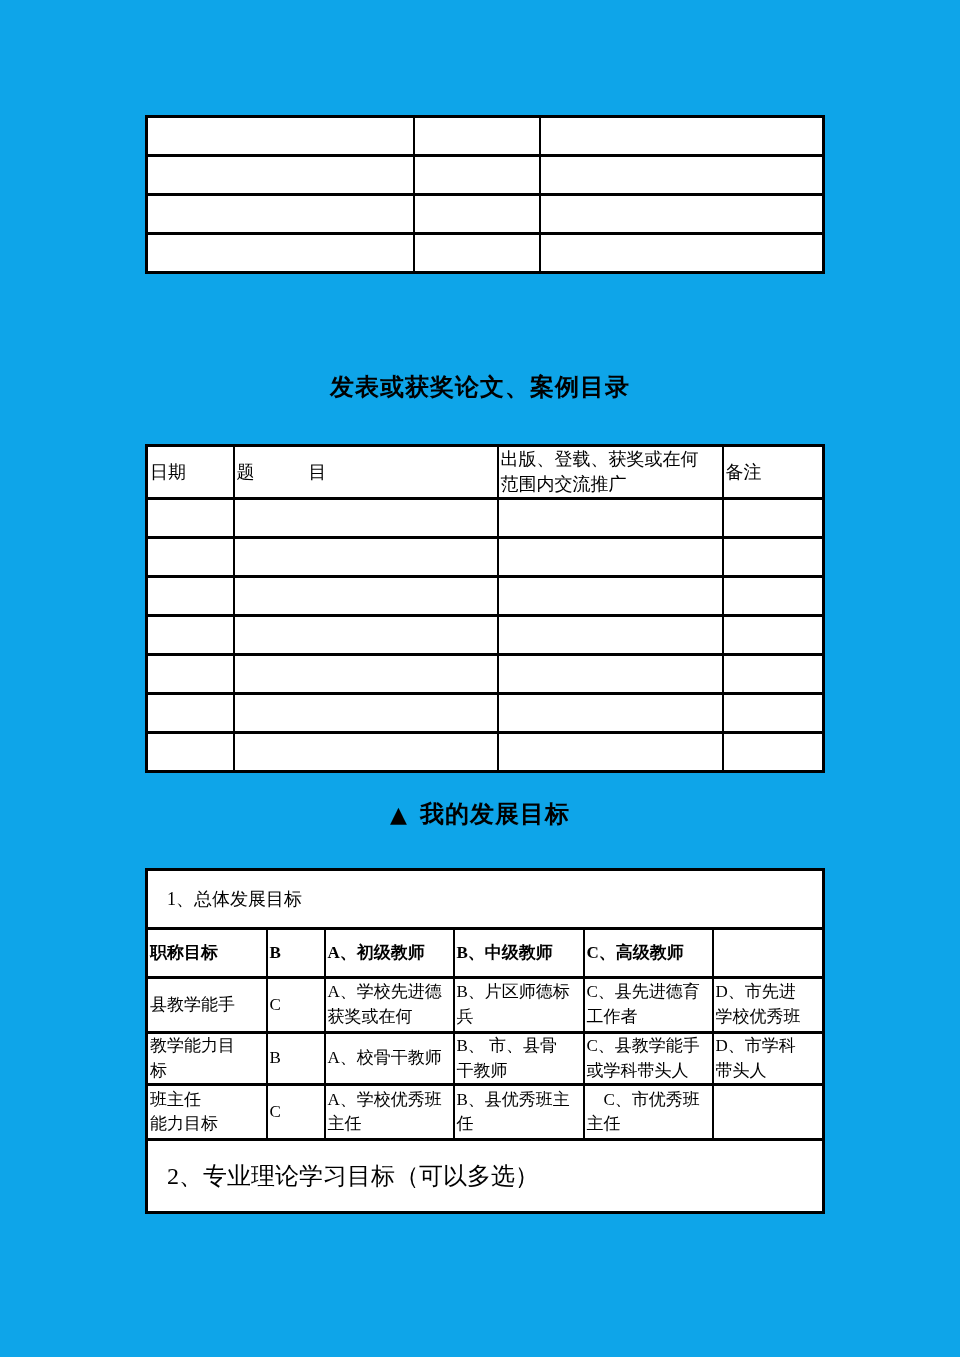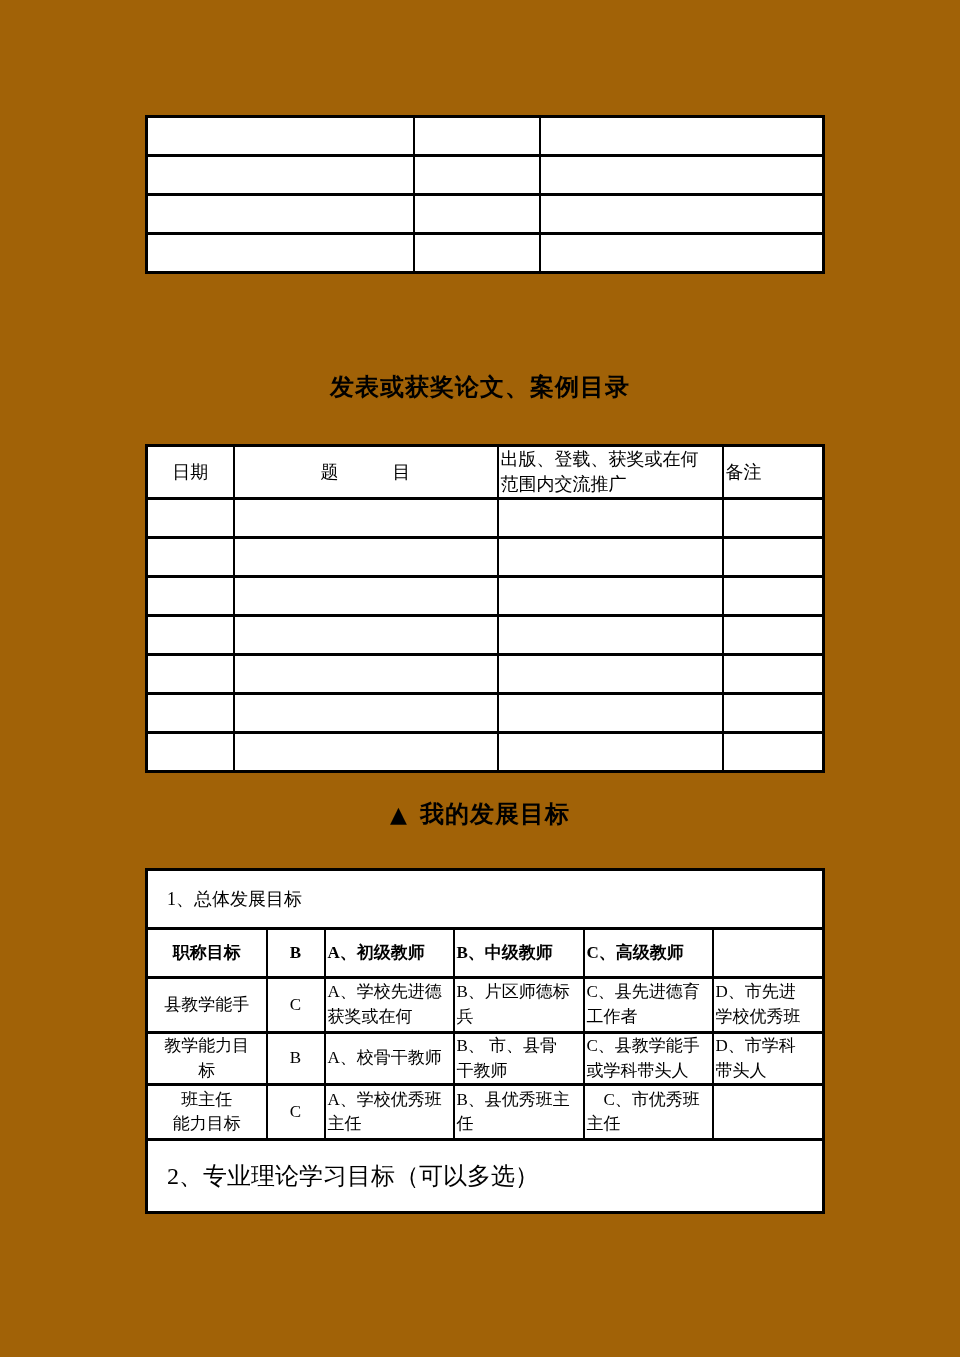--- a/index.html
+++ b/index.html
@@ -1,19 +1,19 @@
 <!DOCTYPE html>
 <html><head>
 <meta charset="utf-8">
 <style>
   html,body { margin:0; padding:0; background:#ffffff; }
   .page {
     position:relative;
     width:960px; height:1357px;
-    background:#a16207;
+    background:#0ea5e9;
     color:#000000;
     font-family:"Liberation Serif","DejaVu Serif",serif;
     overflow:hidden;
   }
   table {
     position:absolute;
     left:145px;
     border-collapse:collapse;
     table-layout:fixed;
     border:3px solid #000;
@@ -24,21 +24,21 @@
     border-top-width:3px;
     border-bottom-width:3px;
     padding:0 2px;
     vertical-align:middle;
     white-space:pre-line;
     overflow:hidden;
     font-size:18px;
     line-height:1.4;
     color:#000;
   }
-  .center { text-align:center; }
+  .center { }
   .left   { text-align:left; }
 
   
   .t1 { top:115px; width:677px; }
   .t1 td { height:36px; }
 
   
   .t2 { top:444px; width:677px; }
   .t2 .hdr td { height:43px; }
   .t2 .row td { height:36px; }

